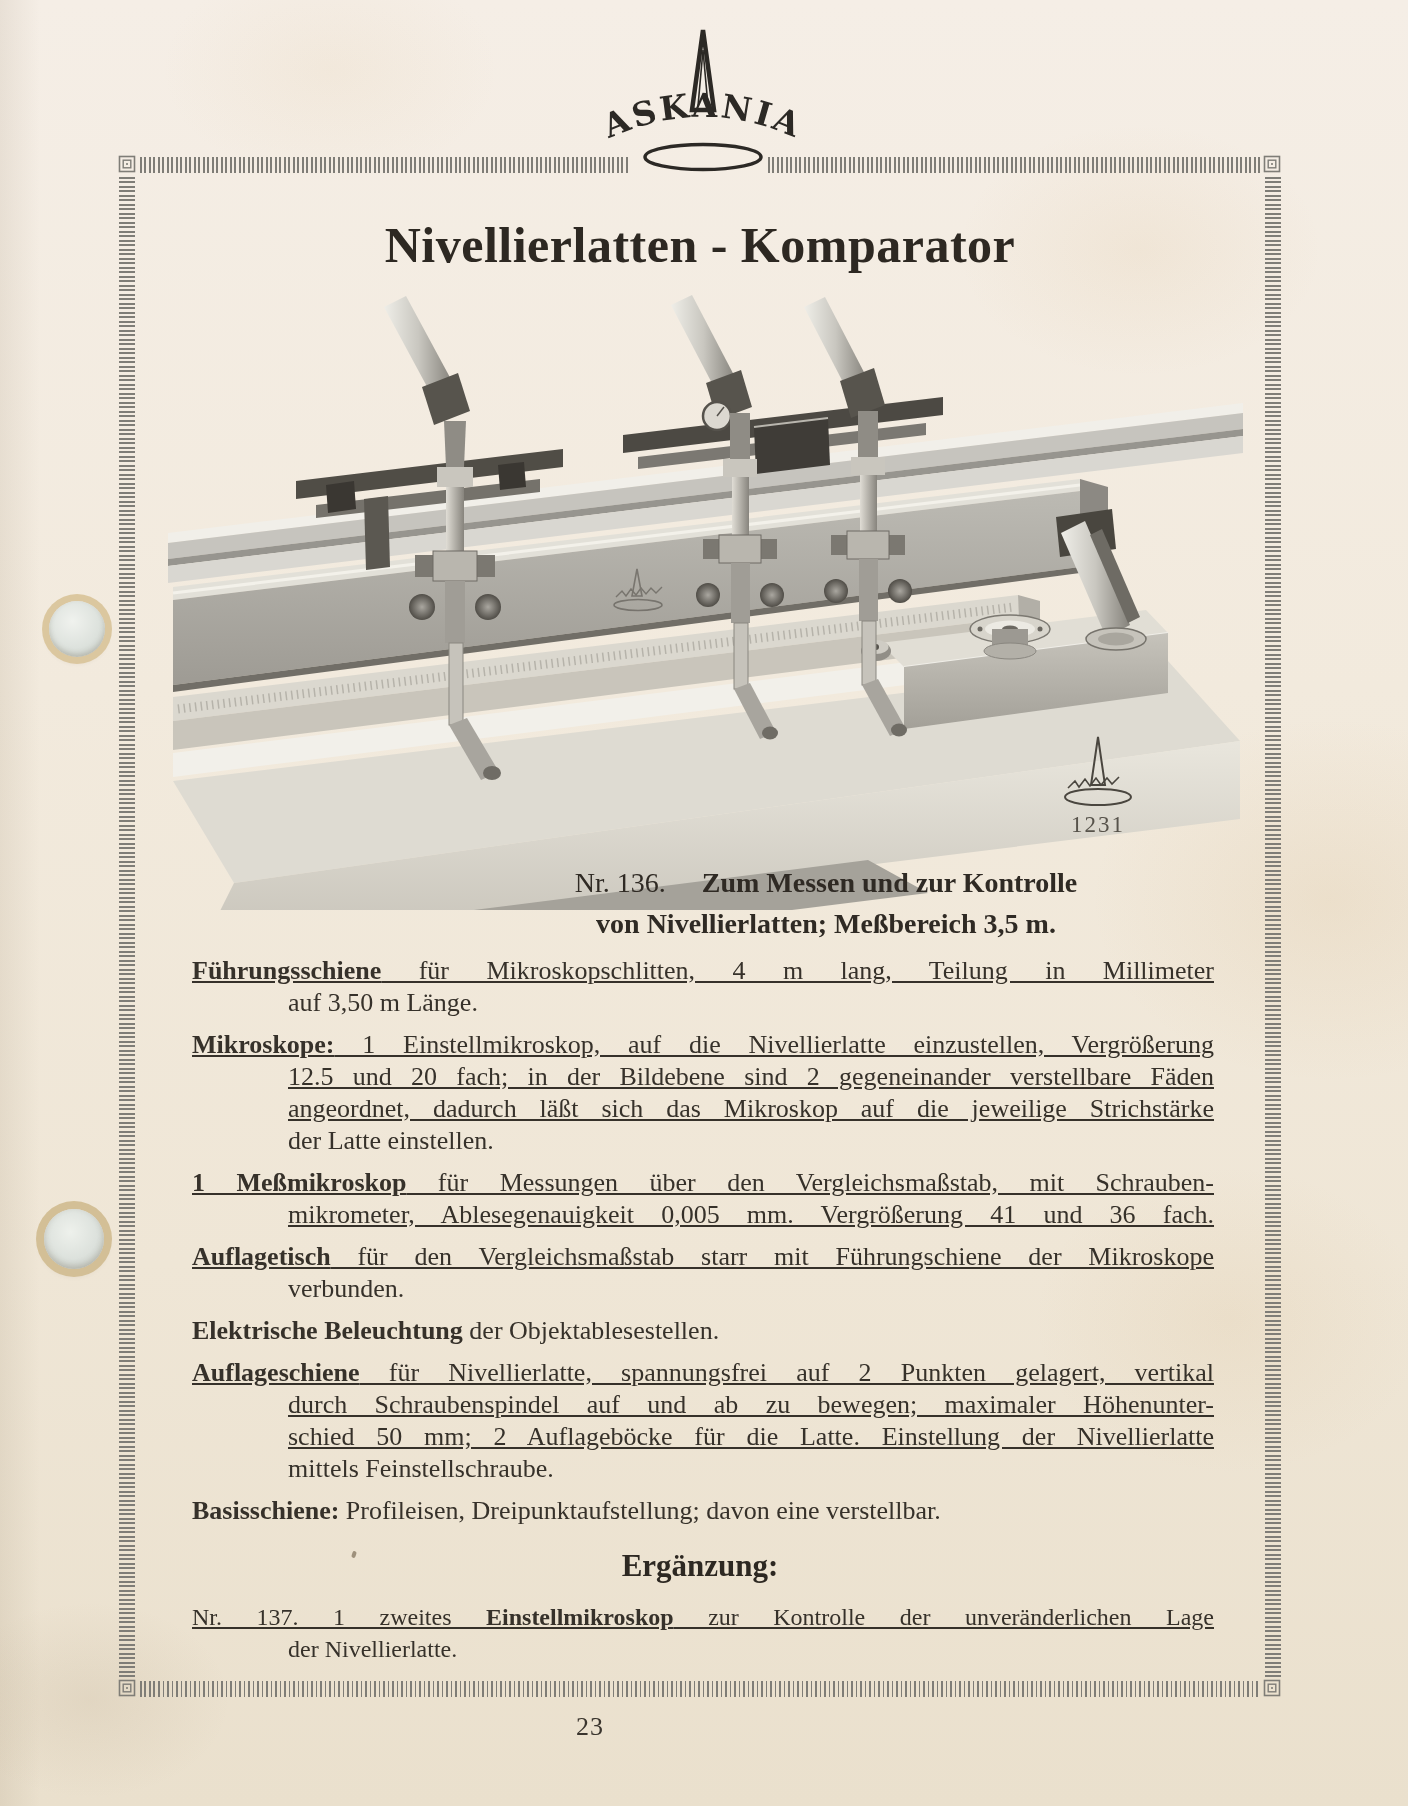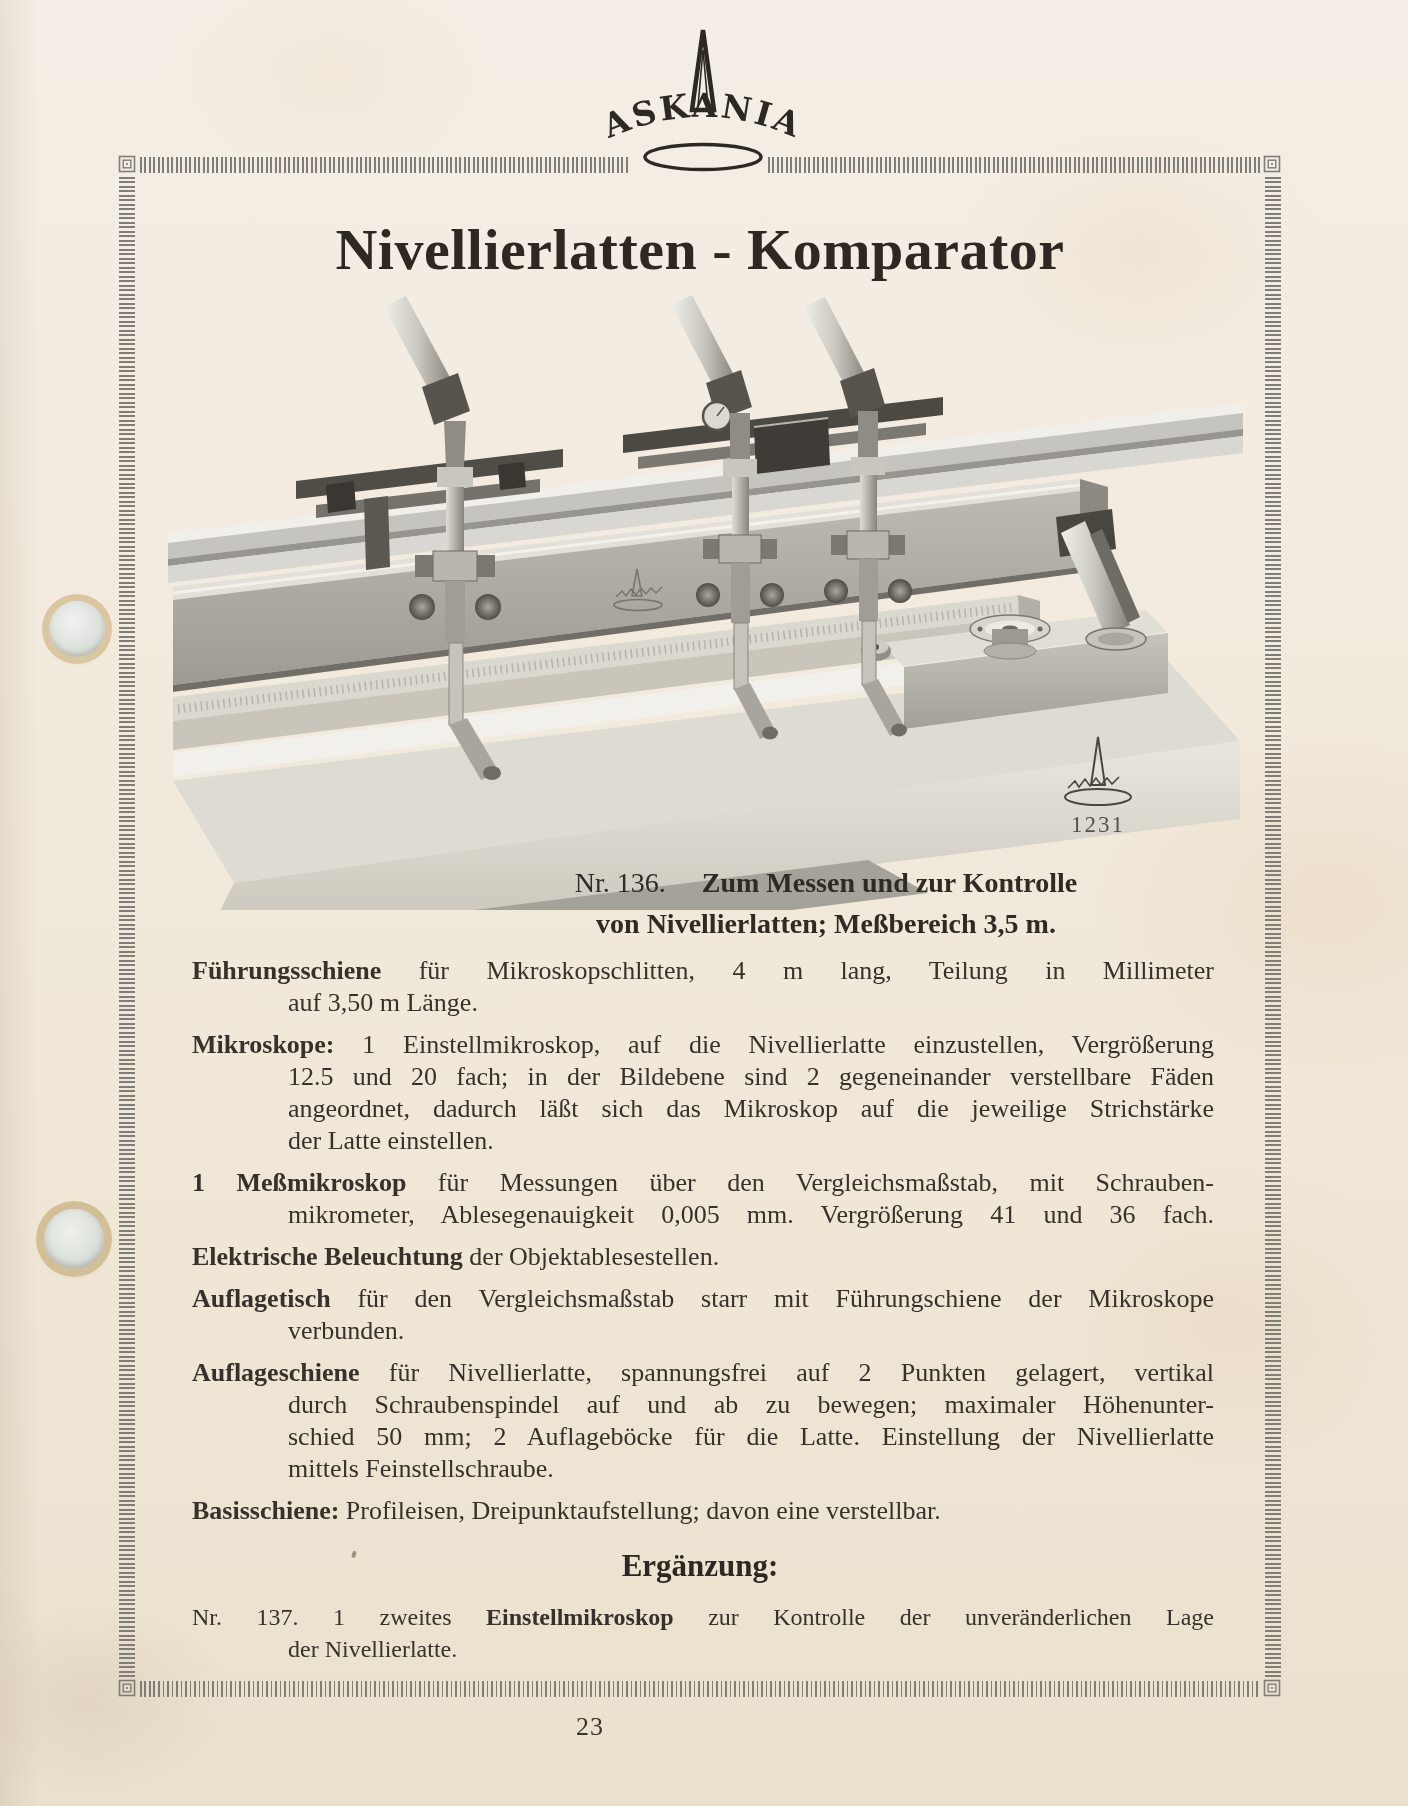--- a/index.html
+++ b/index.html
@@ -13,30 +13,30 @@
       radial-gradient(240px 160px at 330px 70px, rgba(215,185,135,.10), transparent 70%),
       radial-gradient(200px 140px at 90px 1700px, rgba(140,115,80,.10), transparent 70%),
       linear-gradient(90deg, rgba(120,100,70,.10), rgba(120,100,70,0) 40px),
       linear-gradient(180deg,#f5eee6 0%,#f2eadd 38%,#efe6d6 70%,#eae0cd 100%);
   }
   .band{position:absolute; background-size:auto;}
   .band-h{height:16px; background:repeating-linear-gradient(90deg,#7f7d77 0 1.7px, rgba(0,0,0,0) 1.7px 4.5px);}
   .band-v{width:16px;  background:repeating-linear-gradient(180deg,#7f7d77 0 1.7px, rgba(0,0,0,0) 1.7px 4.5px);}
   .corner{position:absolute; width:18px; height:18px;}
   .title{position:absolute; left:136px; width:1128px; top:216px; text-align:center;
-         font-size:58px; font-weight:bold; letter-spacing:.5px; color:#2d2822;}
+         font-size:50px; font-weight:bold; letter-spacing:.5px; color:#2d2822;}
   .caption{position:absolute; left:470px; top:862px; width:712px; text-align:center;
            font-size:28px; line-height:41px; color:#2f2a24;}
   .cap-gap{display:inline-block; width:36px;}
   .b{font-weight:bold;}
   .bodytext{position:absolute; left:192px; top:955px; width:1022px;
             font-size:26px; line-height:32px; color:#36312a;}
   .para{margin-bottom:10px;}
   .pline{}
-  .pline.just{text-align:justify; text-align-last:justify;}
+  .pline.just{text-align:justify; text-align-last:justify;text-decoration:underline;}
   .pline.cont{margin-left:96px;}
   .supp-heading{position:absolute; left:136px; width:1128px; top:1548px; text-align:center;
                 font-size:31px; font-weight:bold; color:#2d2822;}
   .supp-body{position:absolute; left:192px; top:1601px; width:1022px;
              font-size:24px; line-height:32px; color:#36312a;}
   .pagenum{position:absolute; left:0; top:1712px; width:1180px; text-align:center;
            font-size:26px; color:#3a352e; letter-spacing:1px;}
   .hole{position:absolute; border-radius:50%;}
   .hole1{left:49px; top:601px; width:56px; height:56px;
     background:radial-gradient(circle at 42% 36%, #f0f2ee, #dde2dd 55%, #c8cec8 100%);
@@ -277,25 +277,25 @@
         <div class="pline just"><span class="b">Mikroskope:</span><span> 1 Einstellmikroskop, auf die Nivellierlatte einzustellen, Vergrößerung</span></div>
         <div class="pline cont just"><span>12.5 und 20 fach; in der Bildebene sind 2 gegeneinander verstellbare Fäden</span></div>
         <div class="pline cont just"><span>angeordnet, dadurch läßt sich das Mikroskop auf die jeweilige Strichstärke</span></div>
         <div class="pline cont"><span>der Latte einstellen.</span></div>
       </div>
       <div class="para">
         <div class="pline just"><span class="b">1 Meßmikroskop</span><span> für Messungen über den Vergleichsmaßstab, mit Schrauben-</span></div>
         <div class="pline cont just"><span>mikrometer, Ablesegenauigkeit 0,005 mm. Vergrößerung 41 und 36 fach.</span></div>
       </div>
       <div class="para">
-        <div class="pline"><span class="b">Elektrische Beleuchtung</span><span> der Objektablesestellen.</span></div>
-      </div>
-      <div class="para">
         <div class="pline just"><span class="b">Auflagetisch</span><span> für den Vergleichsmaßstab starr mit Führungschiene der Mikroskope</span></div>
         <div class="pline cont"><span>verbunden.</span></div>
+      </div>
+      <div class="para">
+        <div class="pline"><span class="b">Elektrische Beleuchtung</span><span> der Objektablesestellen.</span></div>
       </div>
       <div class="para">
         <div class="pline just"><span class="b">Auflageschiene</span><span> für Nivellierlatte, spannungsfrei auf 2 Punkten gelagert, vertikal</span></div>
         <div class="pline cont just"><span>durch Schraubenspindel auf und ab zu bewegen; maximaler Höhenunter-</span></div>
         <div class="pline cont just"><span>schied 50 mm; 2 Auflageböcke für die Latte. Einstellung der Nivellierlatte</span></div>
         <div class="pline cont"><span>mittels Feinstellschraube.</span></div>
       </div>
       <div class="para">
         <div class="pline"><span class="b">Basisschiene:</span><span> Profileisen, Dreipunktaufstellung; davon eine verstellbar.</span></div>
       </div>

